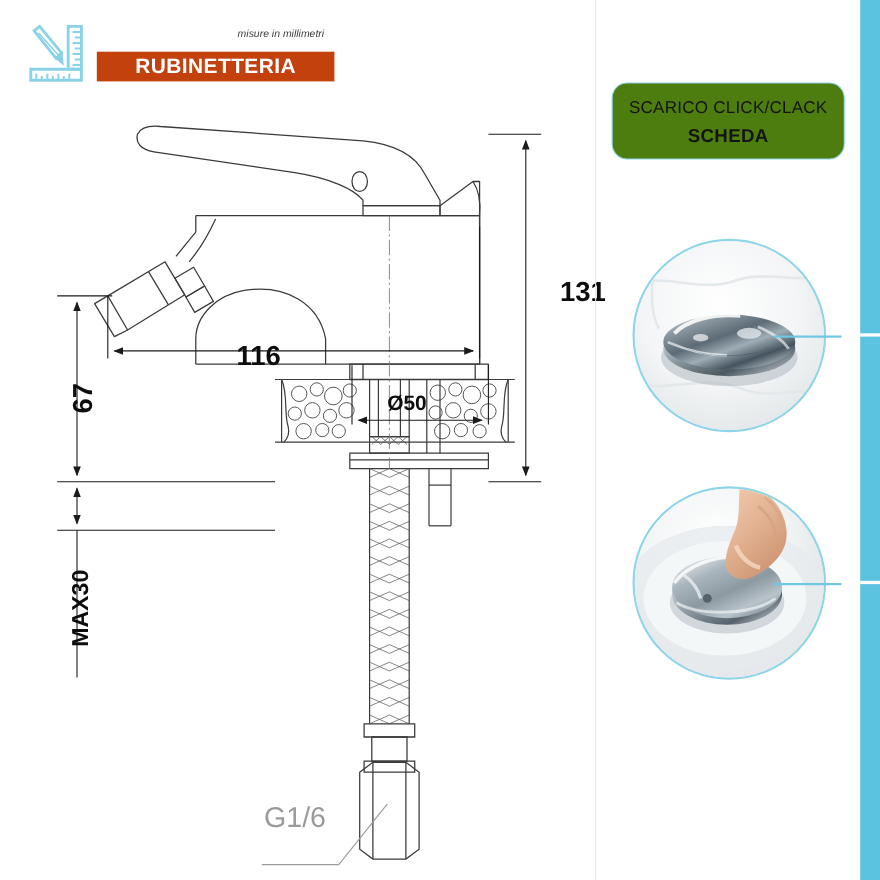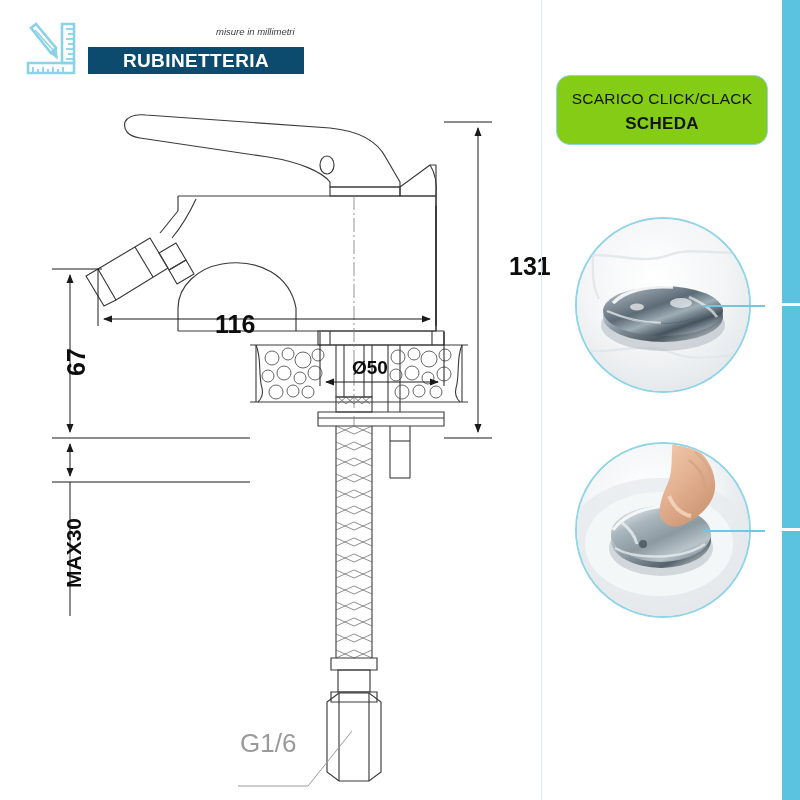--- a/index.html
+++ b/index.html
@@ -73,21 +73,21 @@
     font-style: italic;
     color: #3c3c3c;
     white-space: nowrap;
   }
   .hdr-band {
     position: absolute;
     left: 88px;
     top: 47px;
     width: 216px;
     height: 27px;
-    background: #0c4a6e;
+    background: #c2410c;
   }
   .hdr-band span {
     position: absolute;
     left: 0; right: 0;
     top: 3px;
     text-align: center;
     font-size: 19px;
     font-weight: bold;
     color: #ffffff;
     letter-spacing: .4px;
@@ -103,21 +103,21 @@
     border-left: 1px solid #d9edf5;
   }
   .callout-box {
     position: absolute;
     left: 14px;
     top: 75px;
     width: 212px;
     height: 70px;
     border: 1.6px solid #8FD4E8;
     border-radius: 14px;
-    background: #84cc16;
+    background: #4d7c0f;
     box-sizing: border-box;
   }
   .callout-l1, .callout-l2 {
     position: absolute;
     left: 0; right: 0;
     text-align: center;
     color: #141414;
     white-space: nowrap;
   }
   .callout-l1 { top: 14px; font-size: 15.5px; letter-spacing: .2px; }

